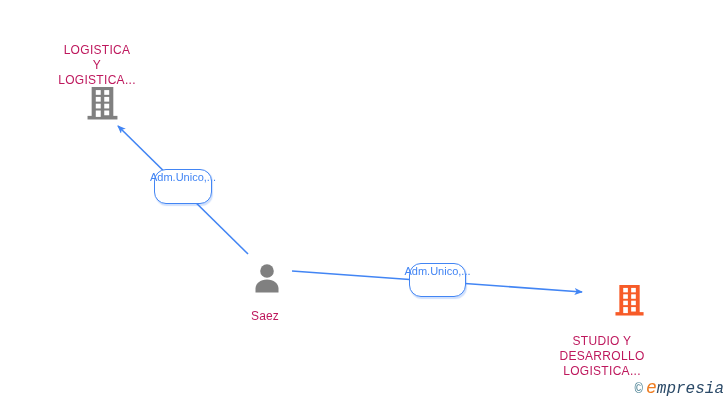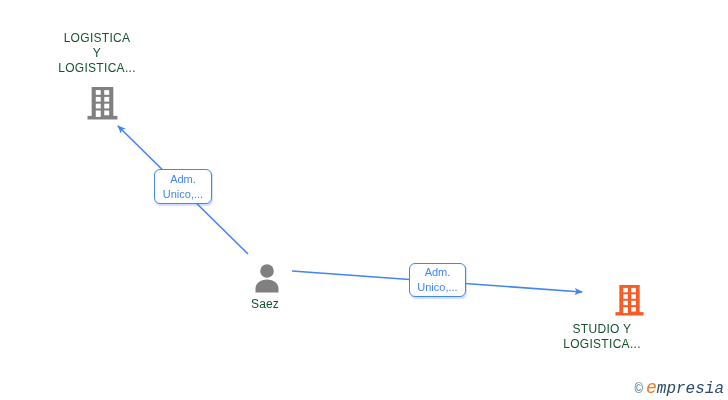--- a/index.html
+++ b/index.html
@@ -25,42 +25,43 @@
   .edges-layer line {
     fill: none;
     stroke-width: 1.6;
   }
   .node {
     position: absolute;
   }
   .node-label {
     position: absolute;
     text-align: center;
-    color: #14532d;
+    color: #be185d;
     font-size: 12px;
     line-height: 15px;
     letter-spacing: 0.3px;
     white-space: nowrap;
+    margin-top: 12px;
   }
   .node-icon {
     position: absolute;
     display: block;
   }
   .edge-label {
     position: absolute;
     box-sizing: border-box;
     background: #ffffff;
     border: 1.5px solid #4285f4;
-    border-radius: 6px;
+    border-radius: 12px;
     color: #4285f4;
     font-size: 11px;
     line-height: 15px;
     text-align: center;
     display: flex;
-    flex-direction: column;
+    flex-direction: row;
     justify-content: center;
     box-shadow: 1px 1.5px 1px rgba(66, 133, 244, 0.25);
   }
   .watermark {
     position: absolute;
     right: 4px;
     bottom: 2px;
     font-family: Liberation Mono, monospace;
     font-style: italic;
     font-size: 16px;
@@ -145,20 +146,21 @@
         <rect x="8" y="9.6" width="4.8" height="4.6"></rect>
         <rect x="16.2" y="9.6" width="4.8" height="4.6"></rect>
         <rect x="8" y="16.2" width="4.8" height="4.6"></rect>
         <rect x="16.2" y="16.2" width="4.8" height="4.6"></rect>
         <rect x="8" y="22.8" width="4.8" height="6.2"></rect>
         <rect x="16.2" y="22.8" width="4.8" height="4.6"></rect>
       </g>
     </svg>
     <div class="node-label" style="left:522px; top:322px; width:160px; position:fixed;">
       <div>STUDIO Y</div>
+      <div>DESARROLLO</div>
       <div>LOGISTICA...</div>
     </div>
   </div>
 
   <div class="edge-label" style="left:154px; top:169px; width:58px; height:35px;">
     <div>Adm.</div>
     <div>Unico,...</div>
   </div>
 
   <div class="edge-label" style="left:409px; top:263px; width:57px; height:34px;">

